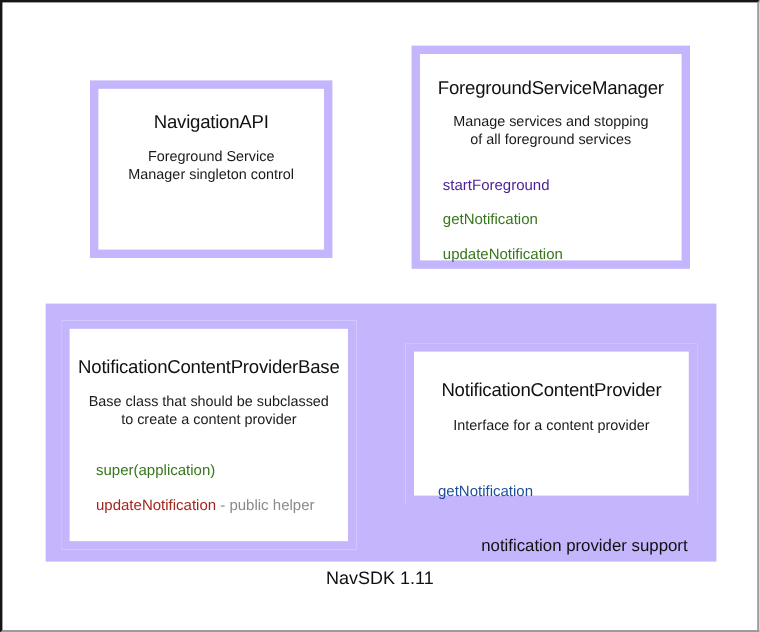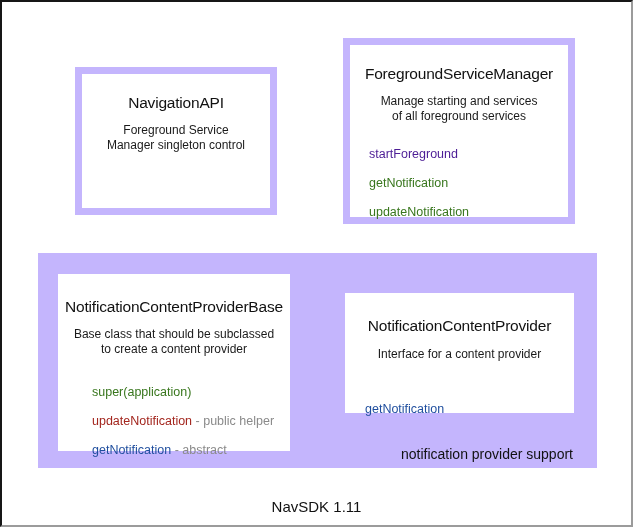--- a/index.html
+++ b/index.html
@@ -72,51 +72,51 @@
   .b1 .methods   { margin-top: 24px; }
   .b1 .method-row{ margin-bottom: 14px; }
 
   .b2 .box-title { margin-top: 20px; }
   .b2 .box-desc  { margin-top: 11px; }
   .b2 .methods   { margin-top: 23px; padding-left: 19px; }
   .b2 .method-row{ margin-bottom: 15px; }
 
   .b3 .box-title { margin-top: 24px; }
   .b3 .box-desc  { margin-top: 11px; }
-  .b3 .methods   { margin-top: 28px; padding-left: 34px; }
+  .b3 .methods   { margin-top: 28px; padding-left: 22px; }
   .b3 .method-row{ margin-bottom: 15px; }
 
   .b4 .box-title { margin-top: 24px; }
   .b4 .box-desc  { margin-top: 12px; }
   .b4 .methods   { margin-top: 40px; padding-left: 20px; }
 
   .caption {
     position: absolute;
     left: 0;
     width: 100%;
-    top: 496px;
+    top: 472px;
     text-align: center;
     font-size: 15px;
     color: #111111;
   }
 </style>
 </head>
 <body>
 
 <div class="page">
 
   <div class="class-box box-navigation-api b1">
     <div class="box-title">NavigationAPI</div>
     <div class="box-desc">Foreground Service
 Manager singleton control</div>
   </div>
 
   <div class="class-box box-foreground-manager b2">
     <div class="box-title">ForegroundServiceManager</div>
-    <div class="box-desc">Manage starting and services
+    <div class="box-desc">Manage services and stopping
 of all foreground services</div>
     <div class="methods left-align">
       <div class="method-row">
         <span style="color: #4c1d95;">startForeground</span>
       </div>
       <div class="method-row">
         <span style="color: rgb(56, 118, 29);">getNotification</span>
       </div>
       <div class="method-row">
         <span style="color: rgb(56, 118, 29);">updateNotification</span>
@@ -130,23 +130,20 @@
       <div class="box-title">NotificationContentProviderBase</div>
       <div class="box-desc">Base class that should be subclassed
 to create a content provider</div>
       <div class="methods left-align">
         <div class="method-row">
           <span style="color: rgb(56, 118, 29);">super(application)</span>
         </div>
         <div class="method-row">
           <span style="color: rgb(163, 38, 30);">updateNotification</span><span style="color: rgb(138, 138, 138);"> - public helper</span>
         </div>
-        <div class="method-row">
-          <span style="color: rgb(31, 78, 158);">getNotification</span><span style="color: rgb(138, 138, 138);"> - abstract</span>
-        </div>
       </div>
     </div>
 
     <div class="class-box box-content-provider b4">
       <div class="box-title">NotificationContentProvider</div>
       <div class="box-desc">Interface for a content provider</div>
       <div class="methods left-align">
         <div class="method-row">
           <span style="color: rgb(31, 78, 158);">getNotification</span>
         </div>

